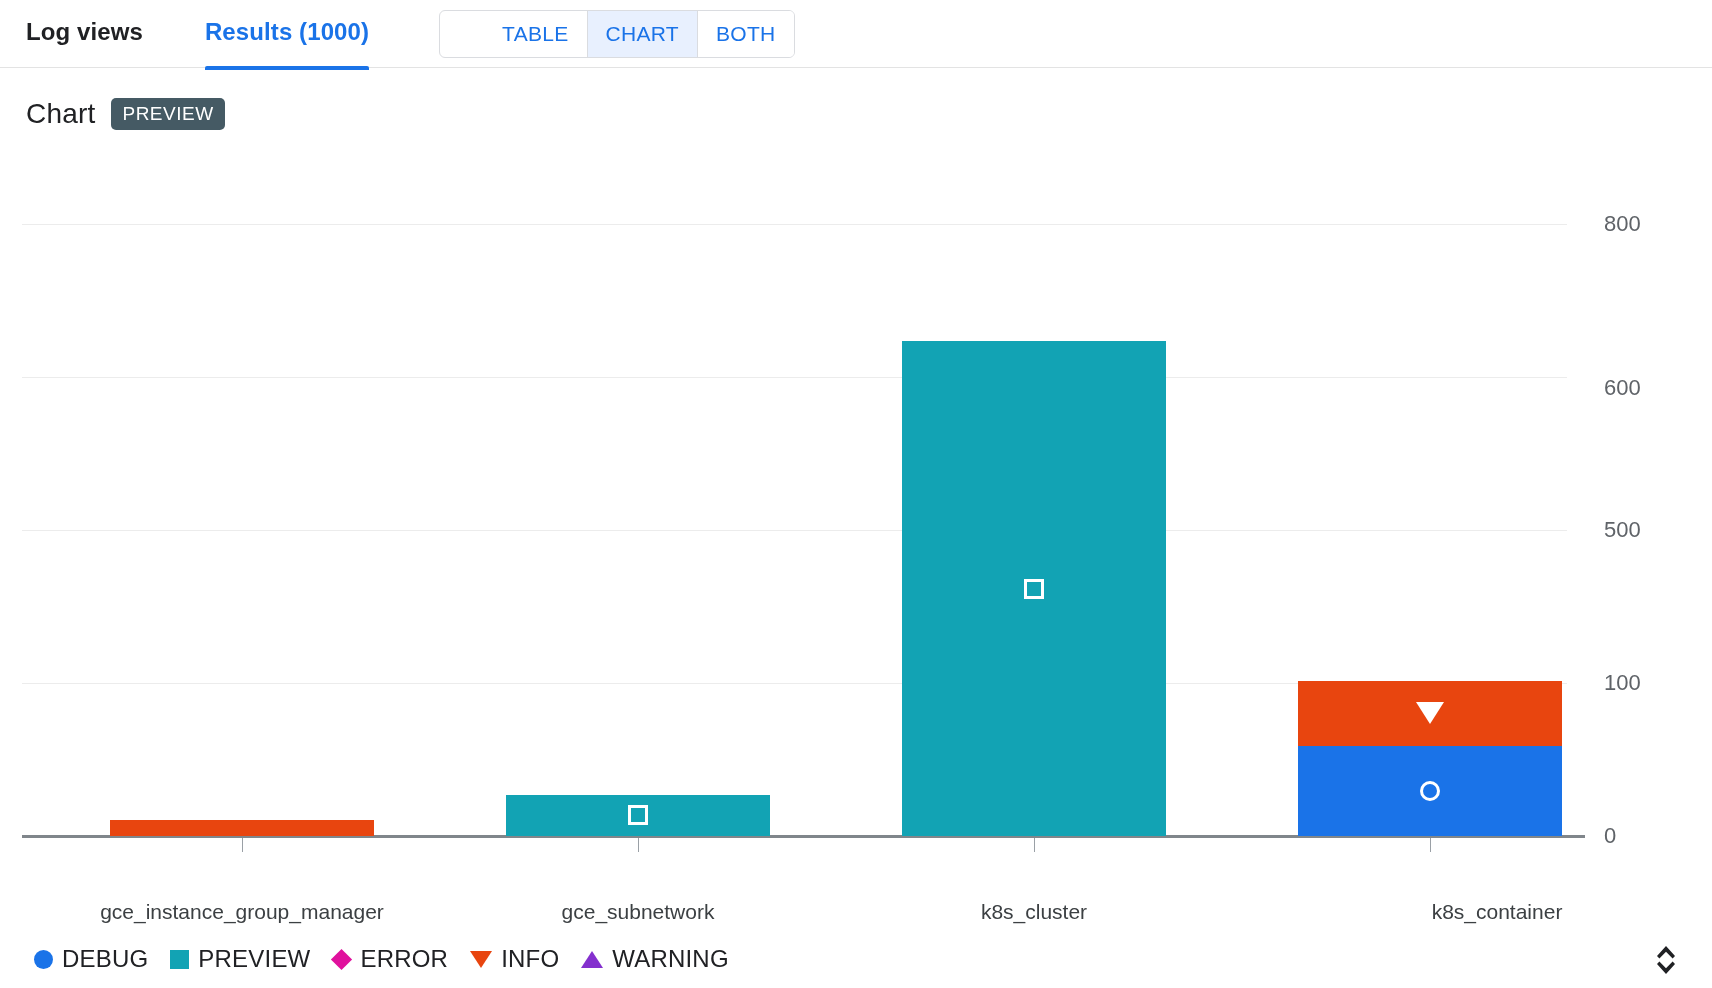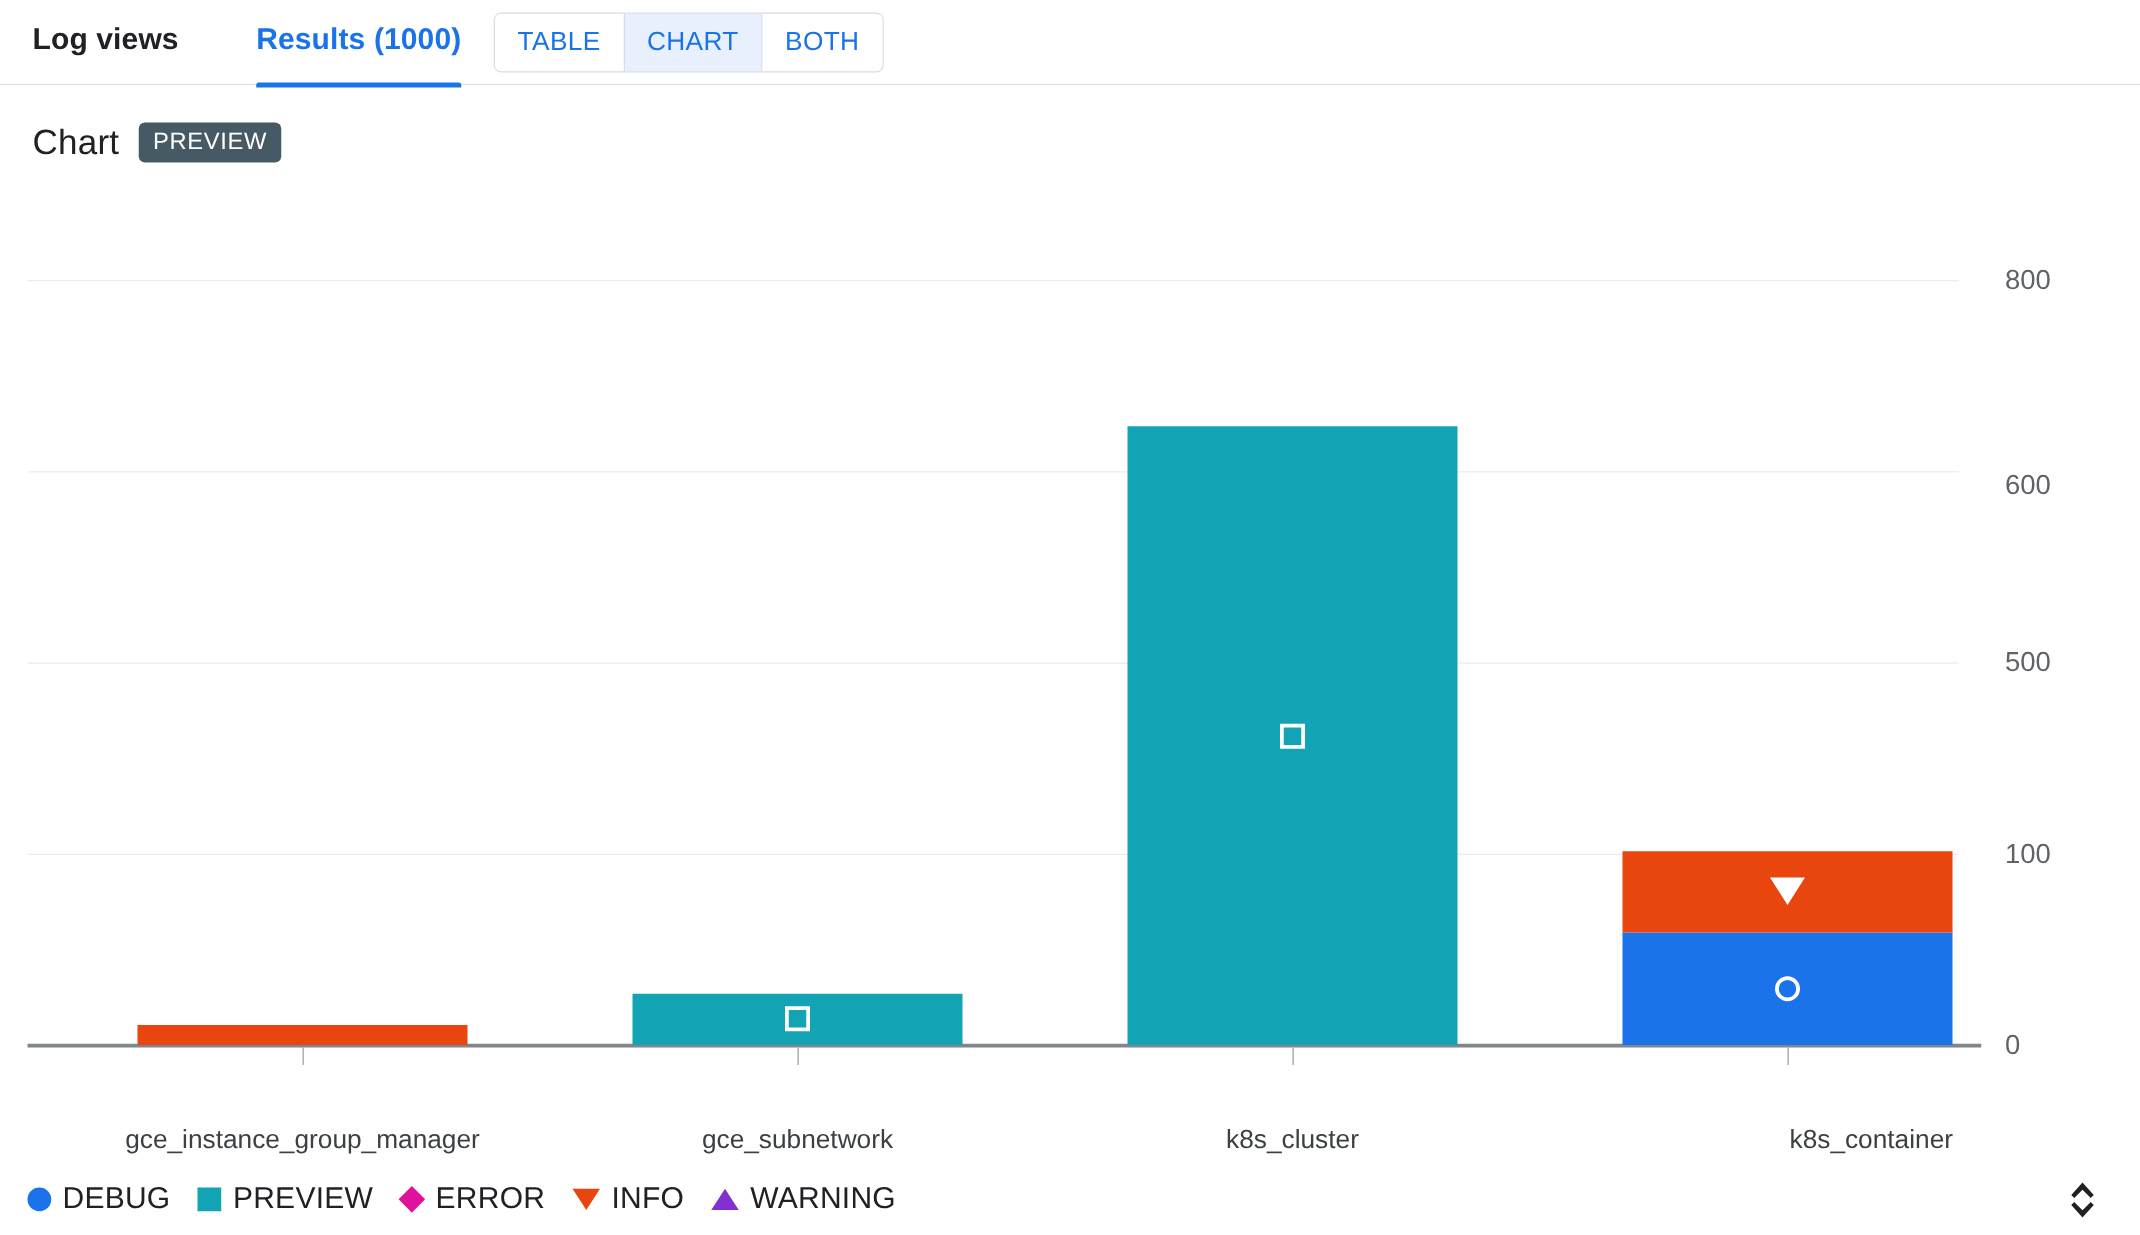--- a/index.html
+++ b/index.html
@@ -38,27 +38,28 @@
   }
   .tab.t-results::after {
     content: "";
     position: absolute;
     left: 0; right: 0; bottom: 0;
     height: 4px;
     background: #1a73e8;
     border-radius: 2px 2px 0 0;
   }
   .seg {
-    margin-left: 26px;
+    margin-left: 70px;
     display: flex;
     border: 1px solid #dadce0;
     border-radius: 6px;
     overflow: hidden;
     height: 48px;
     background: #fff;
+    padding-left: 44px;
   }
   .seg-btn {
     display: flex; align-items: center; justify-content: center;
     padding: 0 18px;
     font-size: 21px;
     color: #1a73e8;
     background: #fff;
     border-right: 1px solid #dadce0;
     cursor: pointer;
     letter-spacing: .3px;
@@ -167,21 +168,21 @@
   .mk-tri-down {
     width: 0; height: 0;
     border-left: 14px solid transparent;
     border-right: 14px solid transparent;
     border-top: 22px solid #fff;
   }
 
   
   .legend {
     position: absolute;
-    left: 22px;
+    left: 34px;
     top: 945px;
     display: flex;
     align-items: center;
     gap: 22px;
     justify-content: center;
   }
   .leg-item {
     display: flex;
     align-items: center;
     gap: 9px;

